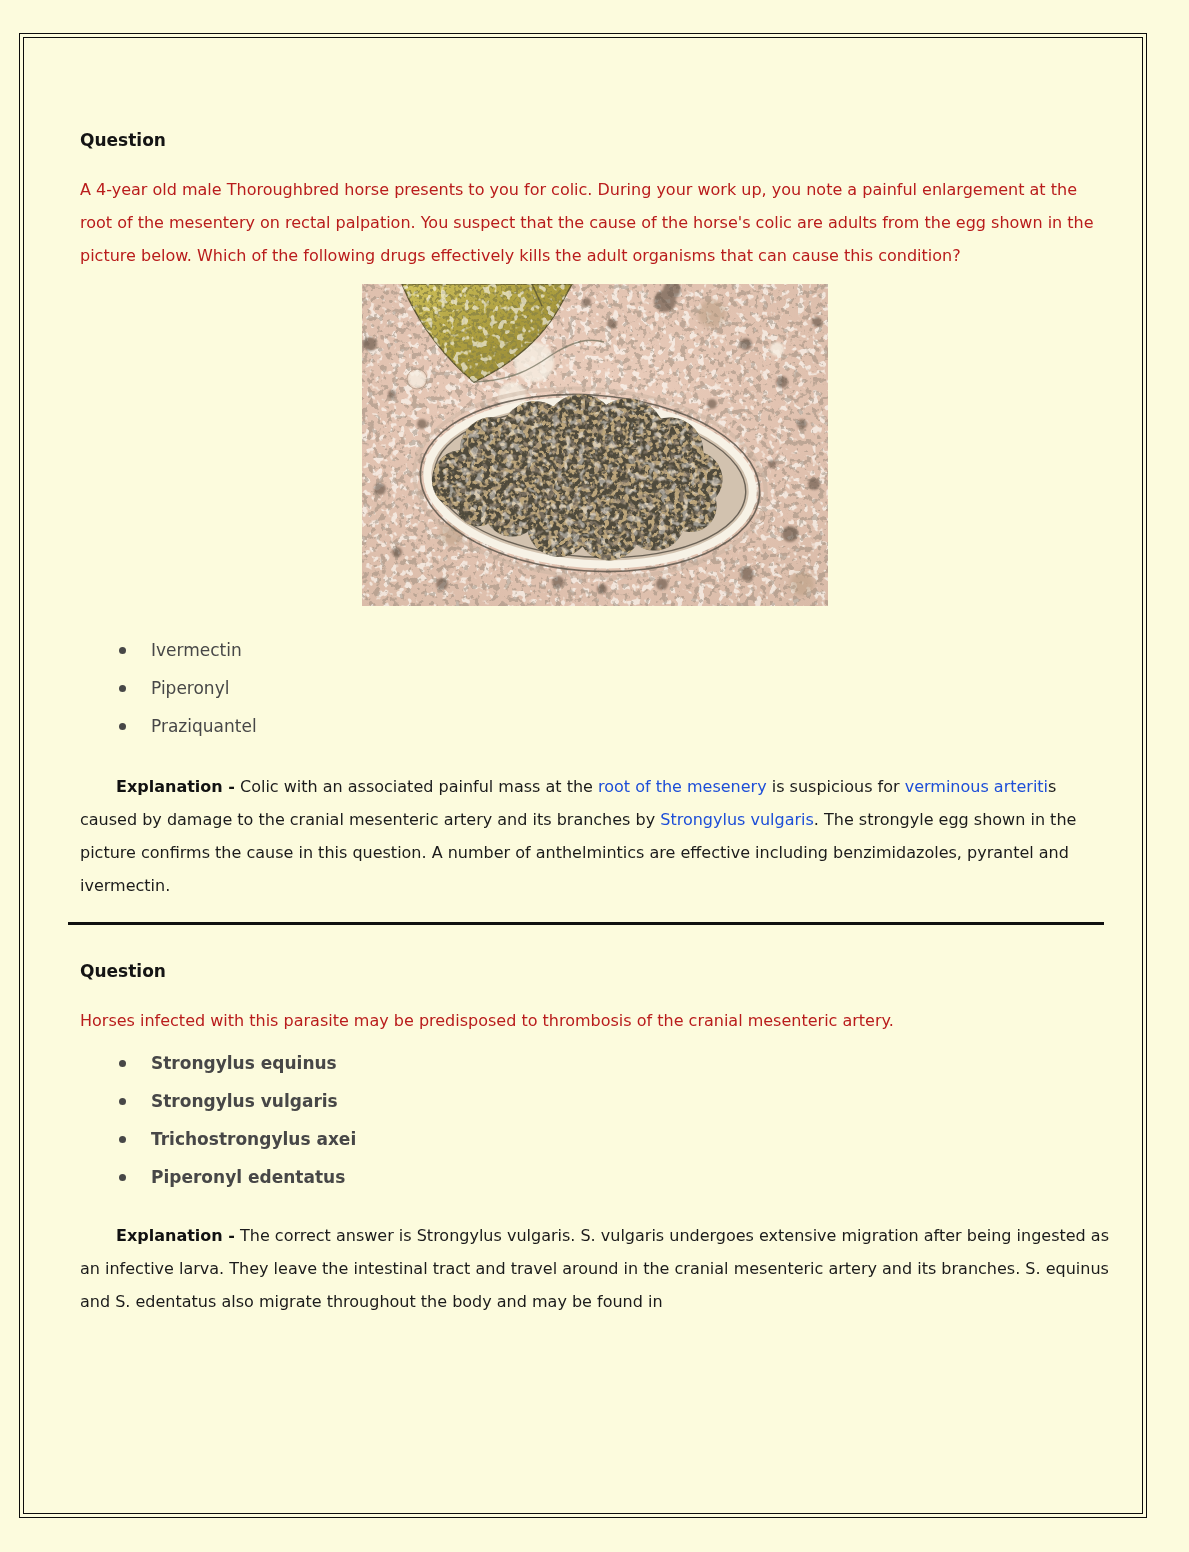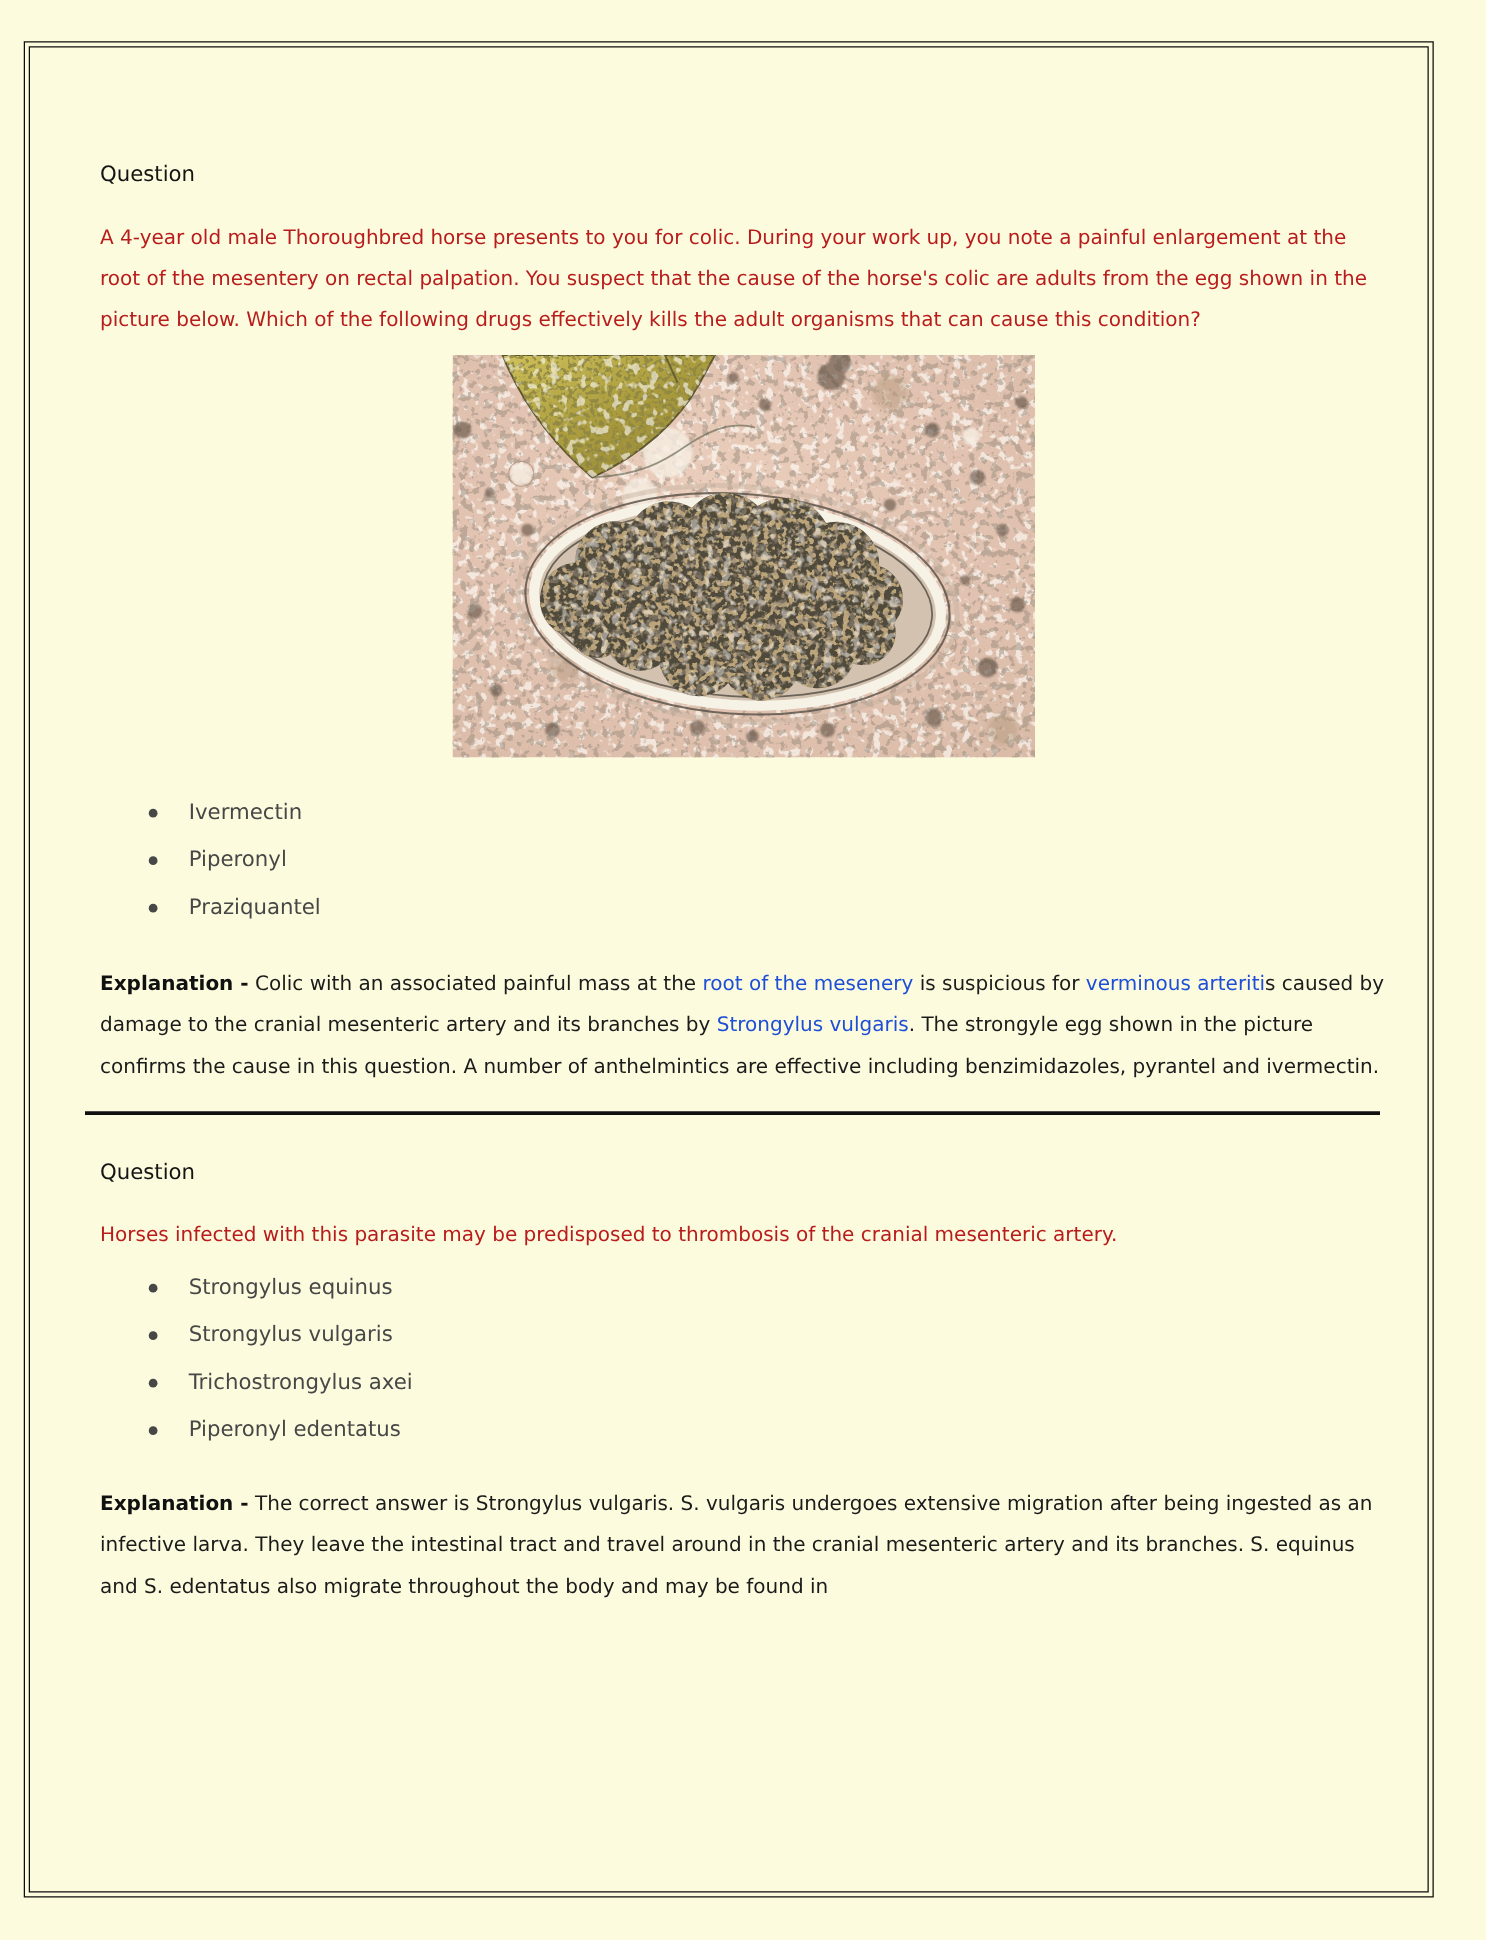--- a/index.html
+++ b/index.html
@@ -11,38 +11,38 @@
   }
   .frame-outer{
     position:absolute;left:19px;top:33px;width:1128px;height:1485px;
     border:1px solid #0c0c0c;box-sizing:border-box;
   }
   .frame-inner{
     position:absolute;inset:3px;border:1px solid #0c0c0c;
     padding:92px 33px 0 56px;box-sizing:border-box;
   }
   h2.q-heading{
-    font-size:17px;line-height:20px;margin:0 0 23px 0;font-weight:normal;color:#141414;
+    font-size:17px;line-height:20px;margin:0 0 23px 0;font-weight:bold;color:#141414;
   }
   h2.q-heading.second{margin-top:36px;}
   p.q-body{font-size:16px;line-height:33px;margin:0;color:#b91c1c;}
   figure.micrograph{margin:12px auto 0 auto;width:466px;height:322px;padding:0;display:block;}
   ul.options{list-style:none;margin:33px 0 0 0;padding:0 0 0 39px;}
-  ul.options.second{margin-top:15px;}
+  ul.options.second{margin-top:15px;font-weight:bold;}
   ul.options li{
     position:relative;padding-left:32px;font-size:17px;line-height:22px;
     margin-bottom:16px;color:#474747;
   }
   ul.options li::before{
     content:"";position:absolute;left:0;top:8px;width:7px;height:7px;
     border-radius:50%;background:#474747;
   }
   p.explanation{font-size:16px;line-height:33px;margin:33px 0 0 0;color:#1b1b1b;}
   p.explanation.second{margin-top:31px;}
-  p.explanation b{color:#111;}
+  p.explanation b{color:#111;margin-left:36px;}
   .red{color:#1d4ed8;}
   hr.divider{
     border:none;border-top:3px solid #101010;height:0;
     margin:20px 5px 0 -12px;
   }
 </style>
 </head>
 <body>
 
 <div class="frame-outer">

